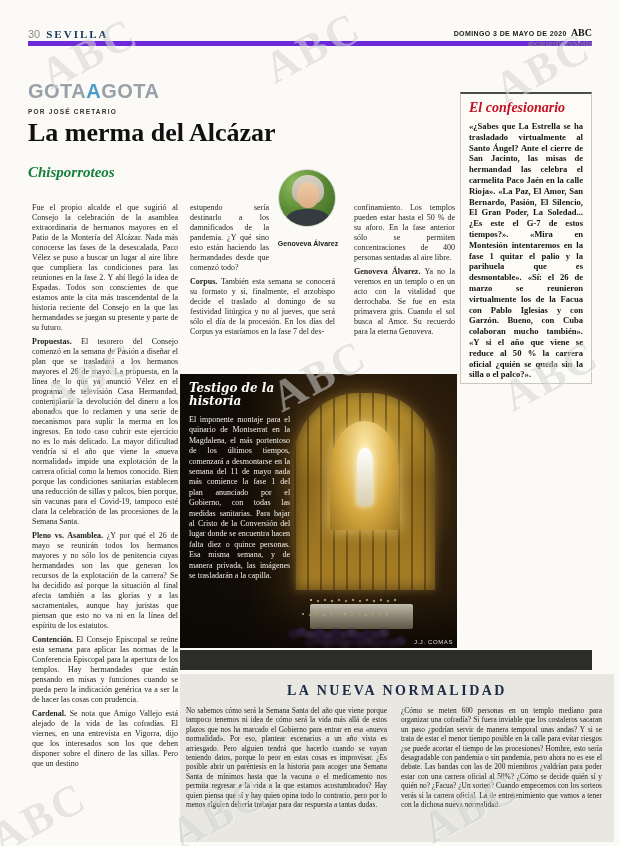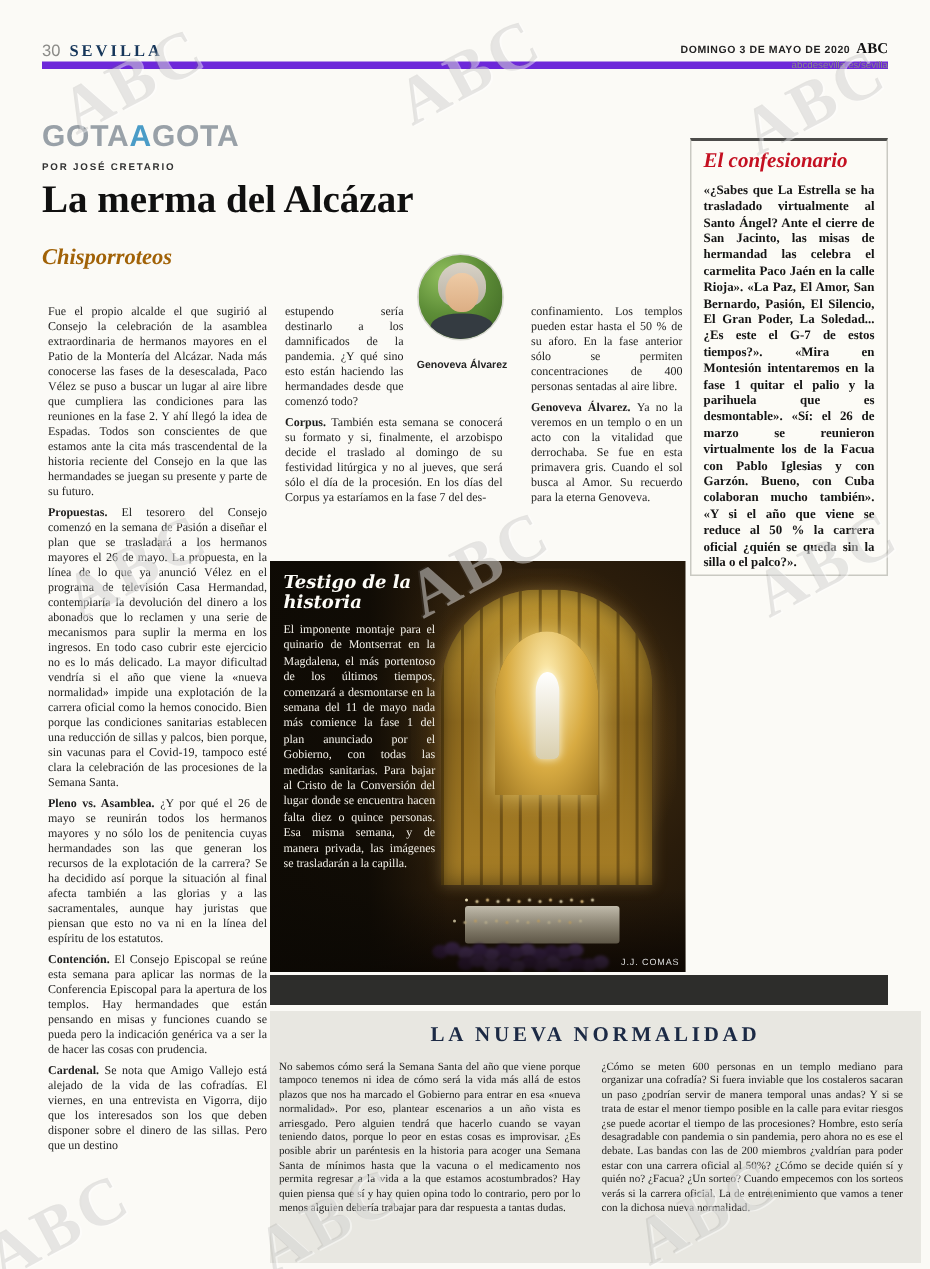--- a/index.html
+++ b/index.html
@@ -26,21 +26,21 @@
   .dateline { font:700 7px "Liberation Sans", sans-serif; color:#222; letter-spacing:.4px; }
   .brand { font:700 10px "Liberation Serif", serif; color:#111; margin-left:4px; }
   .siteline { font:6.5px "Liberation Sans", sans-serif; color:#8a8a86; }
 
   
   .kicker { position:absolute; left:28px; top:80px; font:700 20px "Liberation Sans", sans-serif; letter-spacing:.5px; }
   .kicker .k-gray { color:#99a1a8; }
   .kicker .k-blue { color:#4a9cc7; }
   .byline { position:absolute; left:28px; top:108px; font:700 6.5px "Liberation Sans", sans-serif; letter-spacing:1.2px; color:#333; }
   .headline { position:absolute; left:28px; top:118px; width:420px; font:600 26px/30px "Liberation Serif", serif; color:#101010; }
-  .subhead { position:absolute; left:28px; top:164px; font:italic 700 15px "Liberation Serif", serif; color:#a16207; }
+  .subhead { position:absolute; left:28px; top:164px; font:italic 700 15px "Liberation Serif", serif; color:#15803d; }
 
   
   .bodycol { position:absolute; font-size:8px; line-height:10px; text-align:justify; overflow:hidden; }
   .bodycol p { margin:0 0 4px 4px; }
   .bodycol b { font-weight:700; }
   .col1 { left:28px;  top:203px; width:150px; height:641px; }
   .col2 { left:186px; top:203px; width:149px; height:172px; }
   .col3 { left:350px; top:203px; width:105px; height:176px; }
   .photo-spacer { float:right; width:66px; height:52px; }
 

